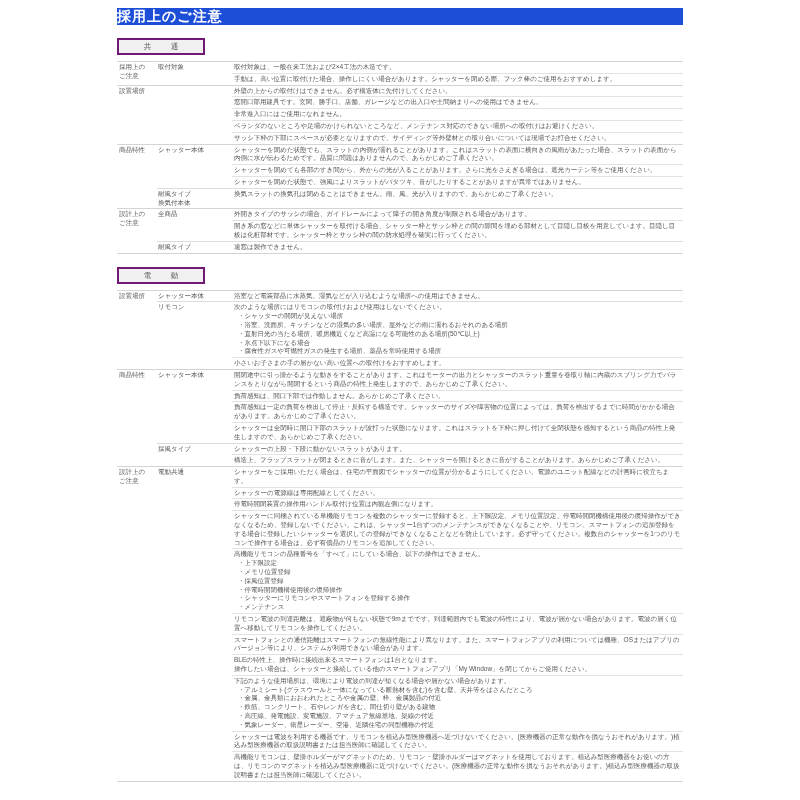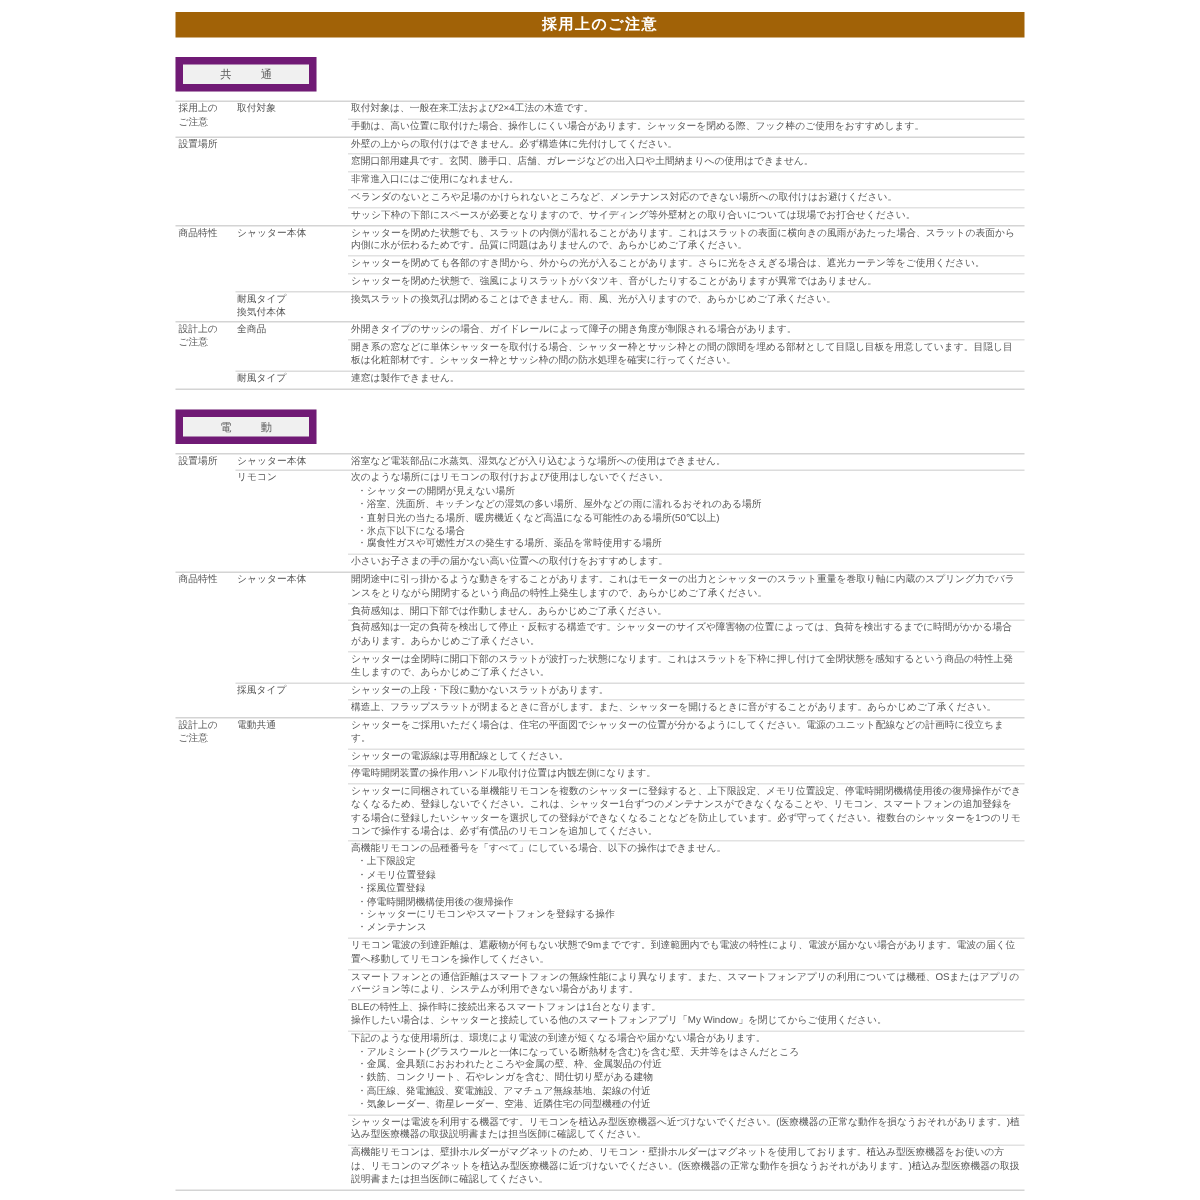--- a/index.html
+++ b/index.html
@@ -4,26 +4,26 @@
 <style>
   html,body{margin:0;padding:0;background:#ffffff;}
   body{
     width:800px;height:800px;overflow:hidden;
     font-family:"Liberation Sans","DejaVu Sans",sans-serif;
     color:#4c4c4c;
   }
   .page{position:relative;width:800px;height:800px;overflow:hidden;}
   .content{position:absolute;left:117px;top:8px;width:566px;}
   .titlebar{
-    background:#a16207;color:#ffffff;height:17px;line-height:17px;
-    text-align:center;font-size:10px;font-weight:bold;letter-spacing:1px;
+    background:#1d4ed8;color:#ffffff;height:17px;line-height:17px;
+    font-size:14px;font-weight:bold;letter-spacing:1px;
   }
   .section-box{
     margin-top:13px;margin-bottom:6px;width:84px;height:13px;line-height:13px;
-    border:5px solid #701a75;background:#f0f0f0;color:#5a5a5a;
+    border:2px solid #701a75;background:#f0f0f0;color:#5a5a5a;
     text-align:center;font-size:7.5px;letter-spacing:6px;text-indent:6px;
   }
   .table{border-bottom:1px solid #d4d4d4;}
   .group{display:flex;border-top:1px solid #d4d4d4;}
   .gcol1{
     width:38px;flex:0 0 38px;padding:1px 0 1px 2px;
     font-size:6.5px;line-height:8.8px;white-space:pre-line;color:#555;
   }
   .grest{flex:1;min-width:0;}
   .subgroup{display:flex;}

